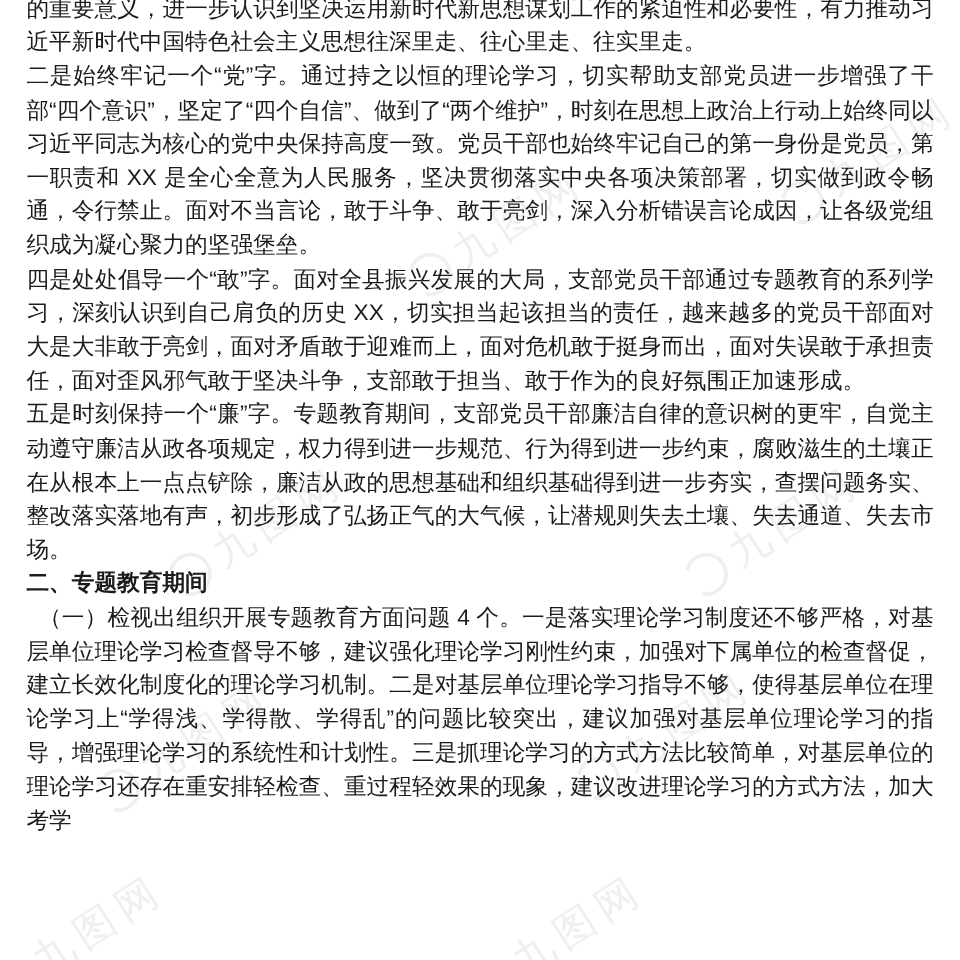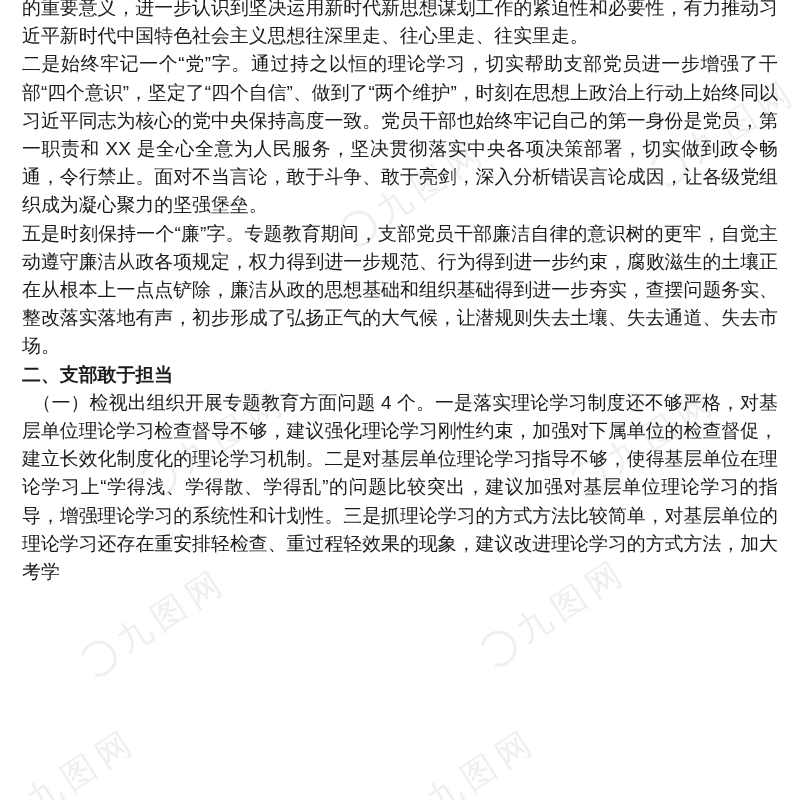--- a/index.html
+++ b/index.html
@@ -104,18 +104,19 @@
     </div>
     <div class="wm" style="left:380px; top:760px;">
       <span class="wm-logo"></span>
       <span class="wm-text">九图网</span>
     </div>
   </div>
 
   <div class="content">
     <p class="para-body">的重要意义，进一步认识到坚决运用新时代新思想谋划工作的紧迫性和必要性，有力推动习近平新时代中国特色社会主义思想往深里走、往心里走、往实里走。</p>
     <p class="para-body">二是始终牢记一个“党”字。通过持之以恒的理论学习，切实帮助支部党员进一步增强了干部“四个意识”，坚定了“四个自信”、做到了“两个维护”，时刻在思想上政治上行动上始终同以习近平同志为核心的党中央保持高度一致。党员干部也始终牢记自己的第一身份是党员，第一职责和 XX 是全心全意为人民服务，坚决贯彻落实中央各项决策部署，切实做到政令畅通，令行禁止。面对不当言论，敢于斗争、敢于亮剑，深入分析错误言论成因，让各级党组织成为凝心聚力的坚强堡垒。</p>
+    <p class="para-body">四是处处倡导一个“敢”字。面对全县振兴发展的大局，支部党员干部通过专题教育的系列学习，深刻认识到自己肩负的历史 XX，切实担当起该担当的责任，越来越多的党员干部面对大是大非敢于亮剑，面对矛盾敢于迎难而上，面对危机敢于挺身而出，面对失误敢于承担责任，面对歪风邪气敢于坚决斗争，支部敢于担当、敢于作为的良好氛围正加速形成。</p>
     <p class="para-body">五是时刻保持一个“廉”字。专题教育期间，支部党员干部廉洁自律的意识树的更牢，自觉主动遵守廉洁从政各项规定，权力得到进一步规范、行为得到进一步约束，腐败滋生的土壤正在从根本上一点点铲除，廉洁从政的思想基础和组织基础得到进一步夯实，查摆问题务实、整改落实落地有声，初步形成了弘扬正气的大气候，让潜规则失去土壤、失去通道、失去市场。</p>
-    <p class="para-heading">二、支部敢于担当</p>
+    <p class="para-heading">二、专题教育期间</p>
     <p class="para-body para-indent">（一）检视出组织开展专题教育方面问题 4 个。一是落实理论学习制度还不够严格，对基层单位理论学习检查督导不够，建议强化理论学习刚性约束，加强对下属单位的检查督促，建立长效化制度化的理论学习机制。二是对基层单位理论学习指导不够，使得基层单位在理论学习上“学得浅、学得散、学得乱”的问题比较突出，建议加强对基层单位理论学习的指导，增强理论学习的系统性和计划性。三是抓理论学习的方式方法比较简单，对基层单位的理论学习还存在重安排轻检查、重过程轻效果的现象，建议改进理论学习的方式方法，加大考学</p>
   </div>
 
 </div>
 
 </body></html>

